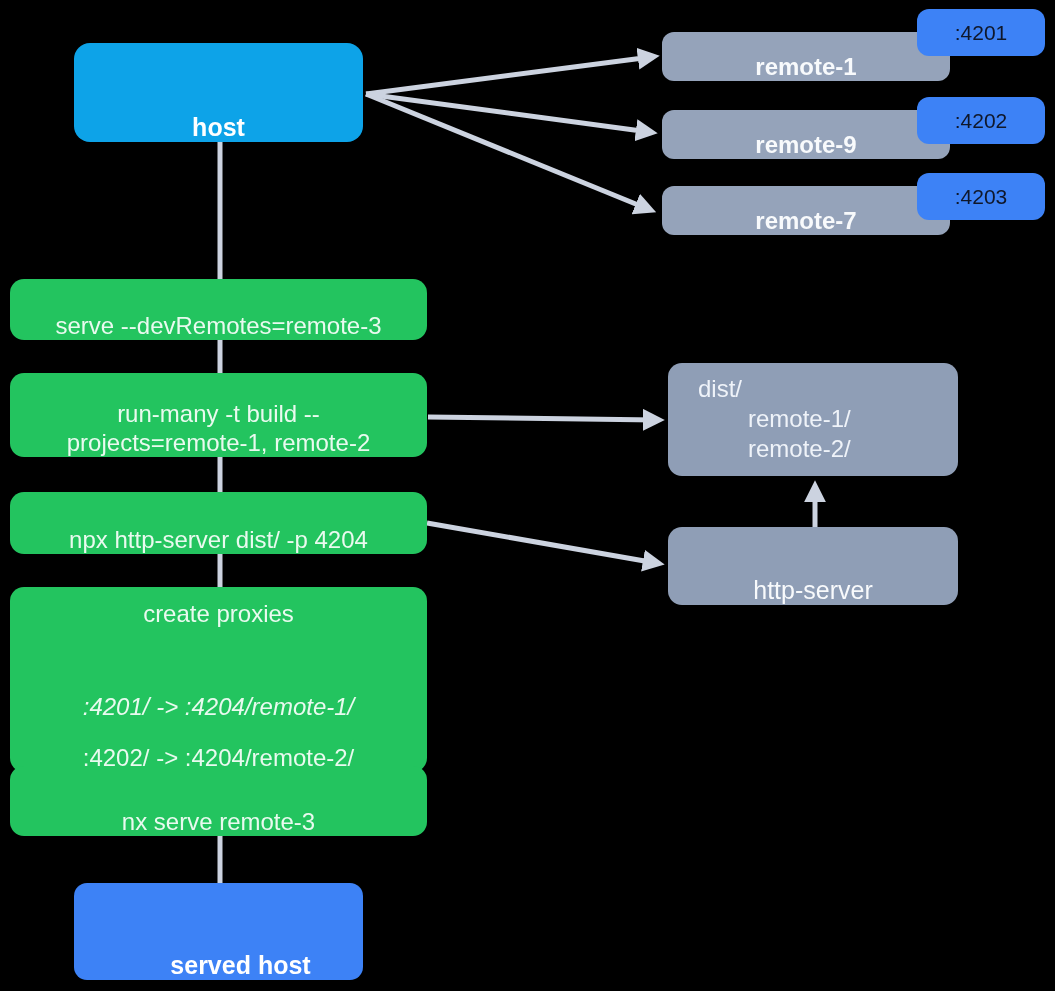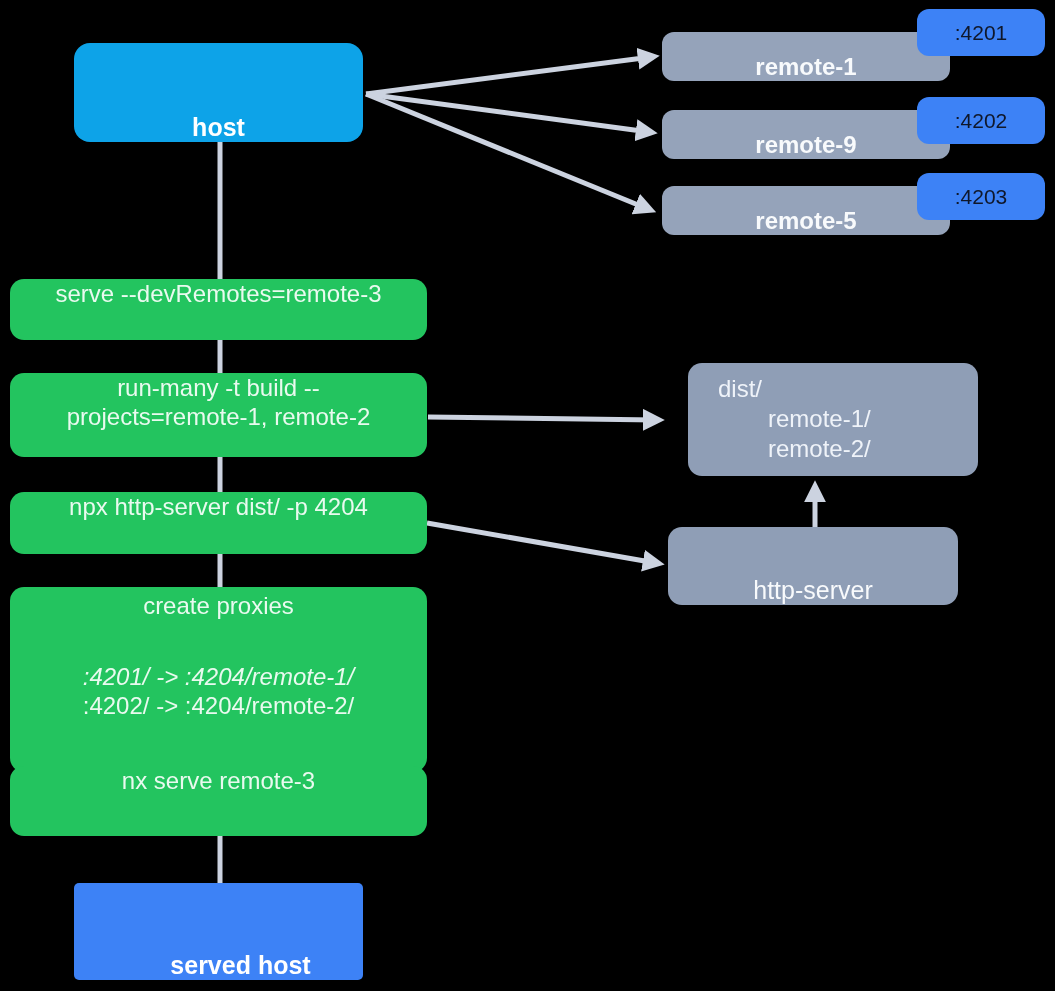--- a/index.html
+++ b/index.html
@@ -39,21 +39,21 @@
   }
   .host-node {
     left: 74px; top: 43px; width: 289px; height: 99px;
     background: var(--host-blue, #0da3e8);
     border-radius: 16px;
     color: #ffffff; font-size: 25px; font-weight: bold;
   }
   .served-host-node {
     left: 74px; top: 883px; width: 289px; height: 97px;
     background: var(--accent-blue, #3d82f6);
-    border-radius: 5px;
+    border-radius: 13px;
     color: #ffffff; font-size: 25px; font-weight: bold; padding-left: 44px;
   }
   .remote-node {
     left: 662px; width: 288px; height: 49px;
     background: var(--slate, #95a3ba);
     border-radius: 12px;
     color: #f8fafc; font-size: 24px; font-weight: bold;
     z-index: 1;
   }
   .remote-1 { top: 32px; }
@@ -72,42 +72,41 @@
   .badge-2 { top: 97px; text-align: center; }
   .badge-3 { top: 173px; }
 
   .cmd-node {
     position: absolute;
     left: 10px; width: 417px;
     background: var(--green, #23c45f);
     border-radius: 14px;
     color: #e9faef; font-size: 24px;
     display: flex; flex-direction: column;
-    align-items: center; justify-content: flex-start;
+    align-items: center; justify-content: flex-end;
     text-align: center;
     z-index: 1;
   }
   .cmd-line { line-height: 29px; }
   .cmd-serve    { top: 279px; height: 61px; }
   .cmd-build    { top: 373px; height: 84px; }
   .cmd-http     { top: 492px; height: 62px; }
-  .cmd-proxies  { top: 587px; height: 185px; justify-content: flex-start; padding-top: 4px; }
+  .cmd-proxies  { top: 587px; height: 185px; justify-content: space-between; padding-top: 12px; }
   .cmd-proxies .proxy-rule-first { margin-top: 42px; font-style: italic; }
   .cmd-serve-r3 { top: 766px; height: 70px; }
 
   .dist-node {
     position: absolute;
     left: 668px; top: 363px; width: 290px; height: 113px;
     background: var(--slate-deep, #8f9eb6);
     border-radius: 14px;
     color: #eff3f9; font-size: 24px;
     padding: 11px 0 0 30px;
     text-align: left;
     z-index: 1;
-    margin-left: 20px;
   }
   .dist-node .tree-line { line-height: 30px; }
   .dist-node .tree-child { padding-left: 50px; }
   .http-server-node {
     left: 668px; top: 527px; width: 290px; height: 78px;
     background: var(--slate-deep, #8f9eb6);
     border-radius: 14px;
     color: #f8fafc; font-size: 25px; font-weight: normal;
   }
 </style>
@@ -135,21 +134,21 @@
     <span>host</span>
   </div>
 
   <div class="node remote-node remote-1">
     <span>remote-1</span>
   </div>
   <div class="node remote-node remote-2">
     <span>remote-9</span>
   </div>
   <div class="node remote-node remote-3">
-    <span>remote-5</span>
+    <span>remote-7</span>
   </div>
 
   <div class="port-badge badge-1">
     <span>:4201</span>
   </div>
   <div class="port-badge badge-2">
     <span>:4202</span>
   </div>
   <div class="port-badge badge-3">
     <span>:4203</span>

